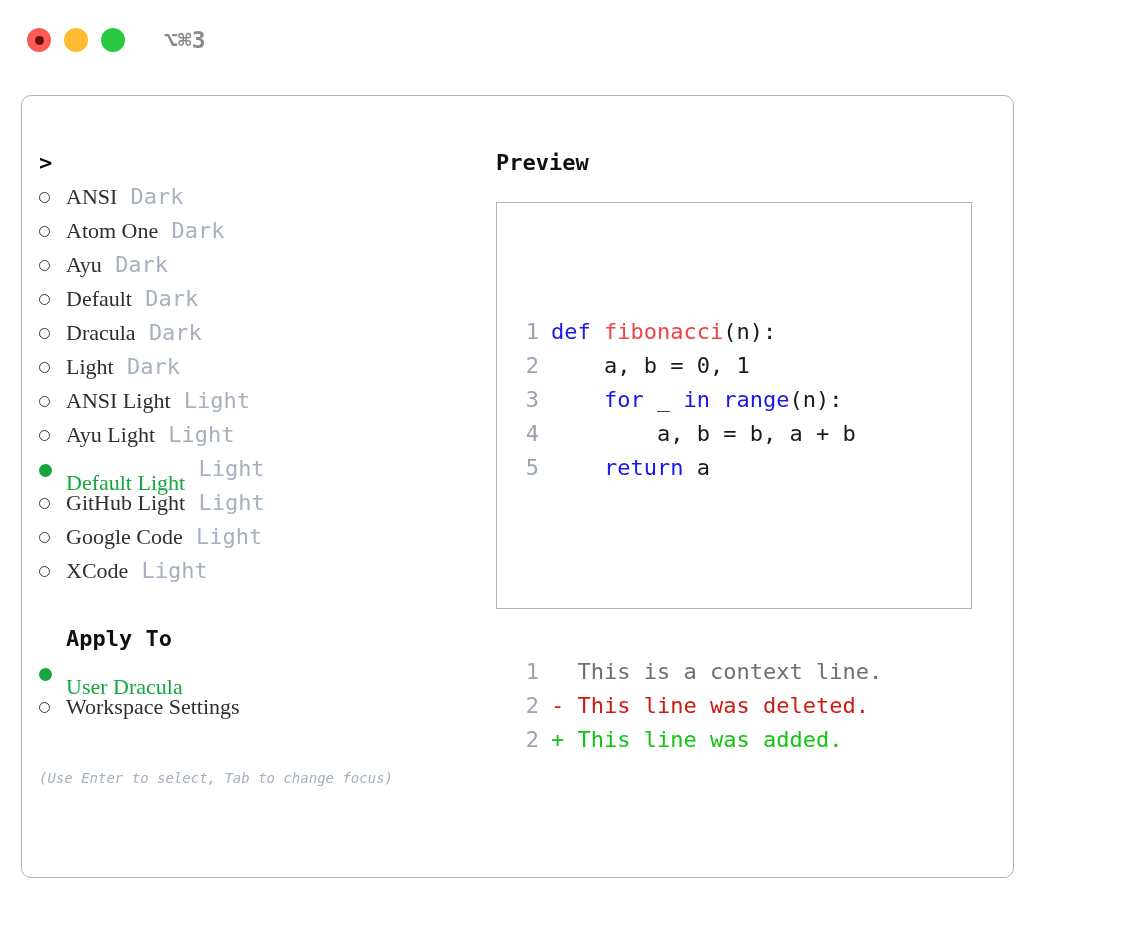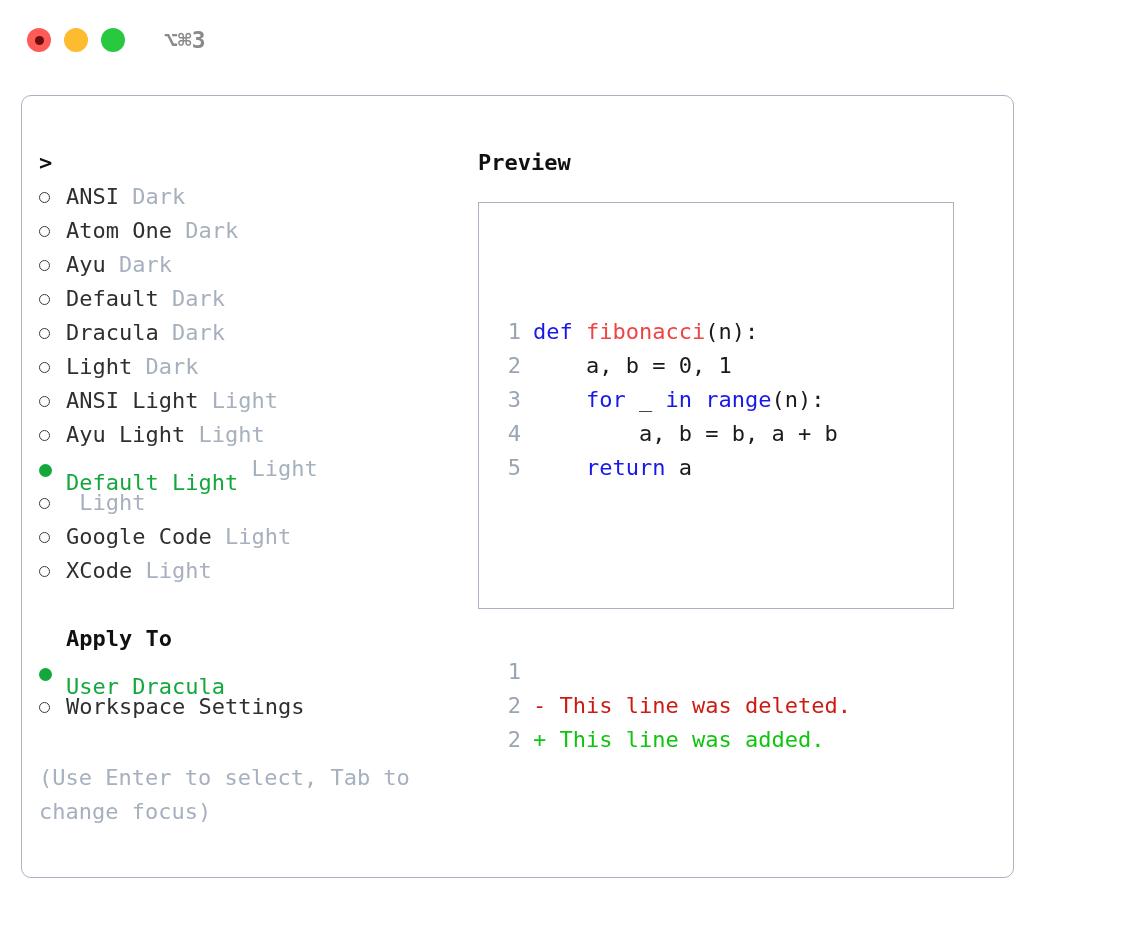--- a/index.html
+++ b/index.html
@@ -134,21 +134,21 @@
   .bullet .dot {
     position: absolute;
     left: 0;
     top: 12px;
     width: 13px;
     height: 13px;
     border-radius: 50%;
     background: #14a83c;
   }
 
-  .item-label { color: #2f2f2f; }
+  .item-label { color: #2f2f2f; font-family: Liberation Serif, serif; }
   .item-label.selected { color: #14a83c; margin-top: 28px; }
   .tag {
     color: #a6b0be;
   }
   .spacer-row { height: 34px; }
 
   .apply-heading {
     font-weight: bold;
     color: #12100f;
   }
@@ -156,30 +156,31 @@
     width: 27px;
     display: inline-block;
     flex: none;
   }
 
   .hint {
     position: absolute;
     left: 17px;
     top: 665px;
     width: 420px;
-    font-size: 22px;
+    font-size: 14px;
     line-height: 34px;
     color: #a6b0be;
     white-space: pre-wrap;
+    font-style: italic;
   }
 
   
   .right-col {
     position: absolute;
-    left: 456px;
+    left: 474px;
     top: 50px;
     width: 490px;
   }
   .preview-title {
     font-size: 22px;
     font-weight: bold;
     color: #12100f;
     line-height: 34px;
     white-space: pre;
   }
@@ -246,21 +247,21 @@
         <div id="theme-list">
             <div class="row"><span class="bullet"><span class="ring"></span></span><span class="item-label">ANSI</span><span> </span><span class="tag">Dark</span></div>
             <div class="row"><span class="bullet"><span class="ring"></span></span><span class="item-label">Atom One</span><span> </span><span class="tag">Dark</span></div>
             <div class="row"><span class="bullet"><span class="ring"></span></span><span class="item-label">Ayu</span><span> </span><span class="tag">Dark</span></div>
             <div class="row"><span class="bullet"><span class="ring"></span></span><span class="item-label">Default</span><span> </span><span class="tag">Dark</span></div>
             <div class="row"><span class="bullet"><span class="ring"></span></span><span class="item-label">Dracula</span><span> </span><span class="tag">Dark</span></div>
             <div class="row"><span class="bullet"><span class="ring"></span></span><span class="item-label">Light</span><span> </span><span class="tag">Dark</span></div>
             <div class="row"><span class="bullet"><span class="ring"></span></span><span class="item-label">ANSI Light</span><span> </span><span class="tag">Light</span></div>
             <div class="row"><span class="bullet"><span class="ring"></span></span><span class="item-label">Ayu Light</span><span> </span><span class="tag">Light</span></div>
             <div class="row"><span class="bullet"><span class="dot"></span></span><span class="item-label selected">Default Light</span><span> </span><span class="tag">Light</span></div>
-            <div class="row"><span class="bullet"><span class="ring"></span></span><span> </span><span class="tag">Light</span></div>
+            <div class="row"><span class="bullet"><span class="ring"></span></span><span class="item-label">GitHub Light</span><span> </span><span class="tag">Light</span></div>
             <div class="row"><span class="bullet"><span class="ring"></span></span><span class="item-label">Google Code</span><span> </span><span class="tag">Light</span></div>
             <div class="row"><span class="bullet"><span class="ring"></span></span><span class="item-label">XCode</span><span> </span><span class="tag">Light</span></div>
           </div>
 
         <div class="spacer-row"></div>
 
         <div class="row apply-heading">
           <span class="indent"></span>
           <span>Apply To</span>
         </div>
@@ -272,20 +273,20 @@
       </div>
 
       <div class="hint">(Use Enter to select, Tab to change focus)</div>
 
       <div class="right-col">
         <div class="preview-title">Preview</div>
         <div class="preview-box">
           <div class="code">
             <div id="code-lines"><div class="code-line"><span class="lineno">1</span><span class="tok-kw">def </span><span class="tok-fn">fibonacci</span><span class="tok-plain">(n):</span></div><div class="code-line"><span class="lineno">2</span><span class="tok-plain">    a, b = 0, 1</span></div><div class="code-line"><span class="lineno">3</span><span class="tok-plain">    </span><span class="tok-kw">for</span><span class="tok-plain"> _ </span><span class="tok-kw">in</span><span class="tok-plain"> </span><span class="tok-kw">range</span><span class="tok-plain">(n):</span></div><div class="code-line"><span class="lineno">4</span><span class="tok-plain">        a, b = b, a + b</span></div><div class="code-line"><span class="lineno">5</span><span class="tok-plain">    </span><span class="tok-kw">return</span><span class="tok-plain"> a</span></div></div>
             <div class="blank-line"></div>
-            <div id="diff-lines"><div class="code-line"><span class="lineno">1</span></div><div class="code-line"><span class="lineno">2</span><span class="tok-del">- This line was deleted.</span></div><div class="code-line"><span class="lineno">2</span><span class="tok-add">+ This line was added.</span></div></div>
+            <div id="diff-lines"><div class="code-line"><span class="lineno">1</span><span class="tok-ctx">  This is a context line.</span></div><div class="code-line"><span class="lineno">2</span><span class="tok-del">- This line was deleted.</span></div><div class="code-line"><span class="lineno">2</span><span class="tok-add">+ This line was added.</span></div></div>
           </div>
         </div>
       </div>
 
     </div>
   </div>
 </div>
 
 </body></html>

